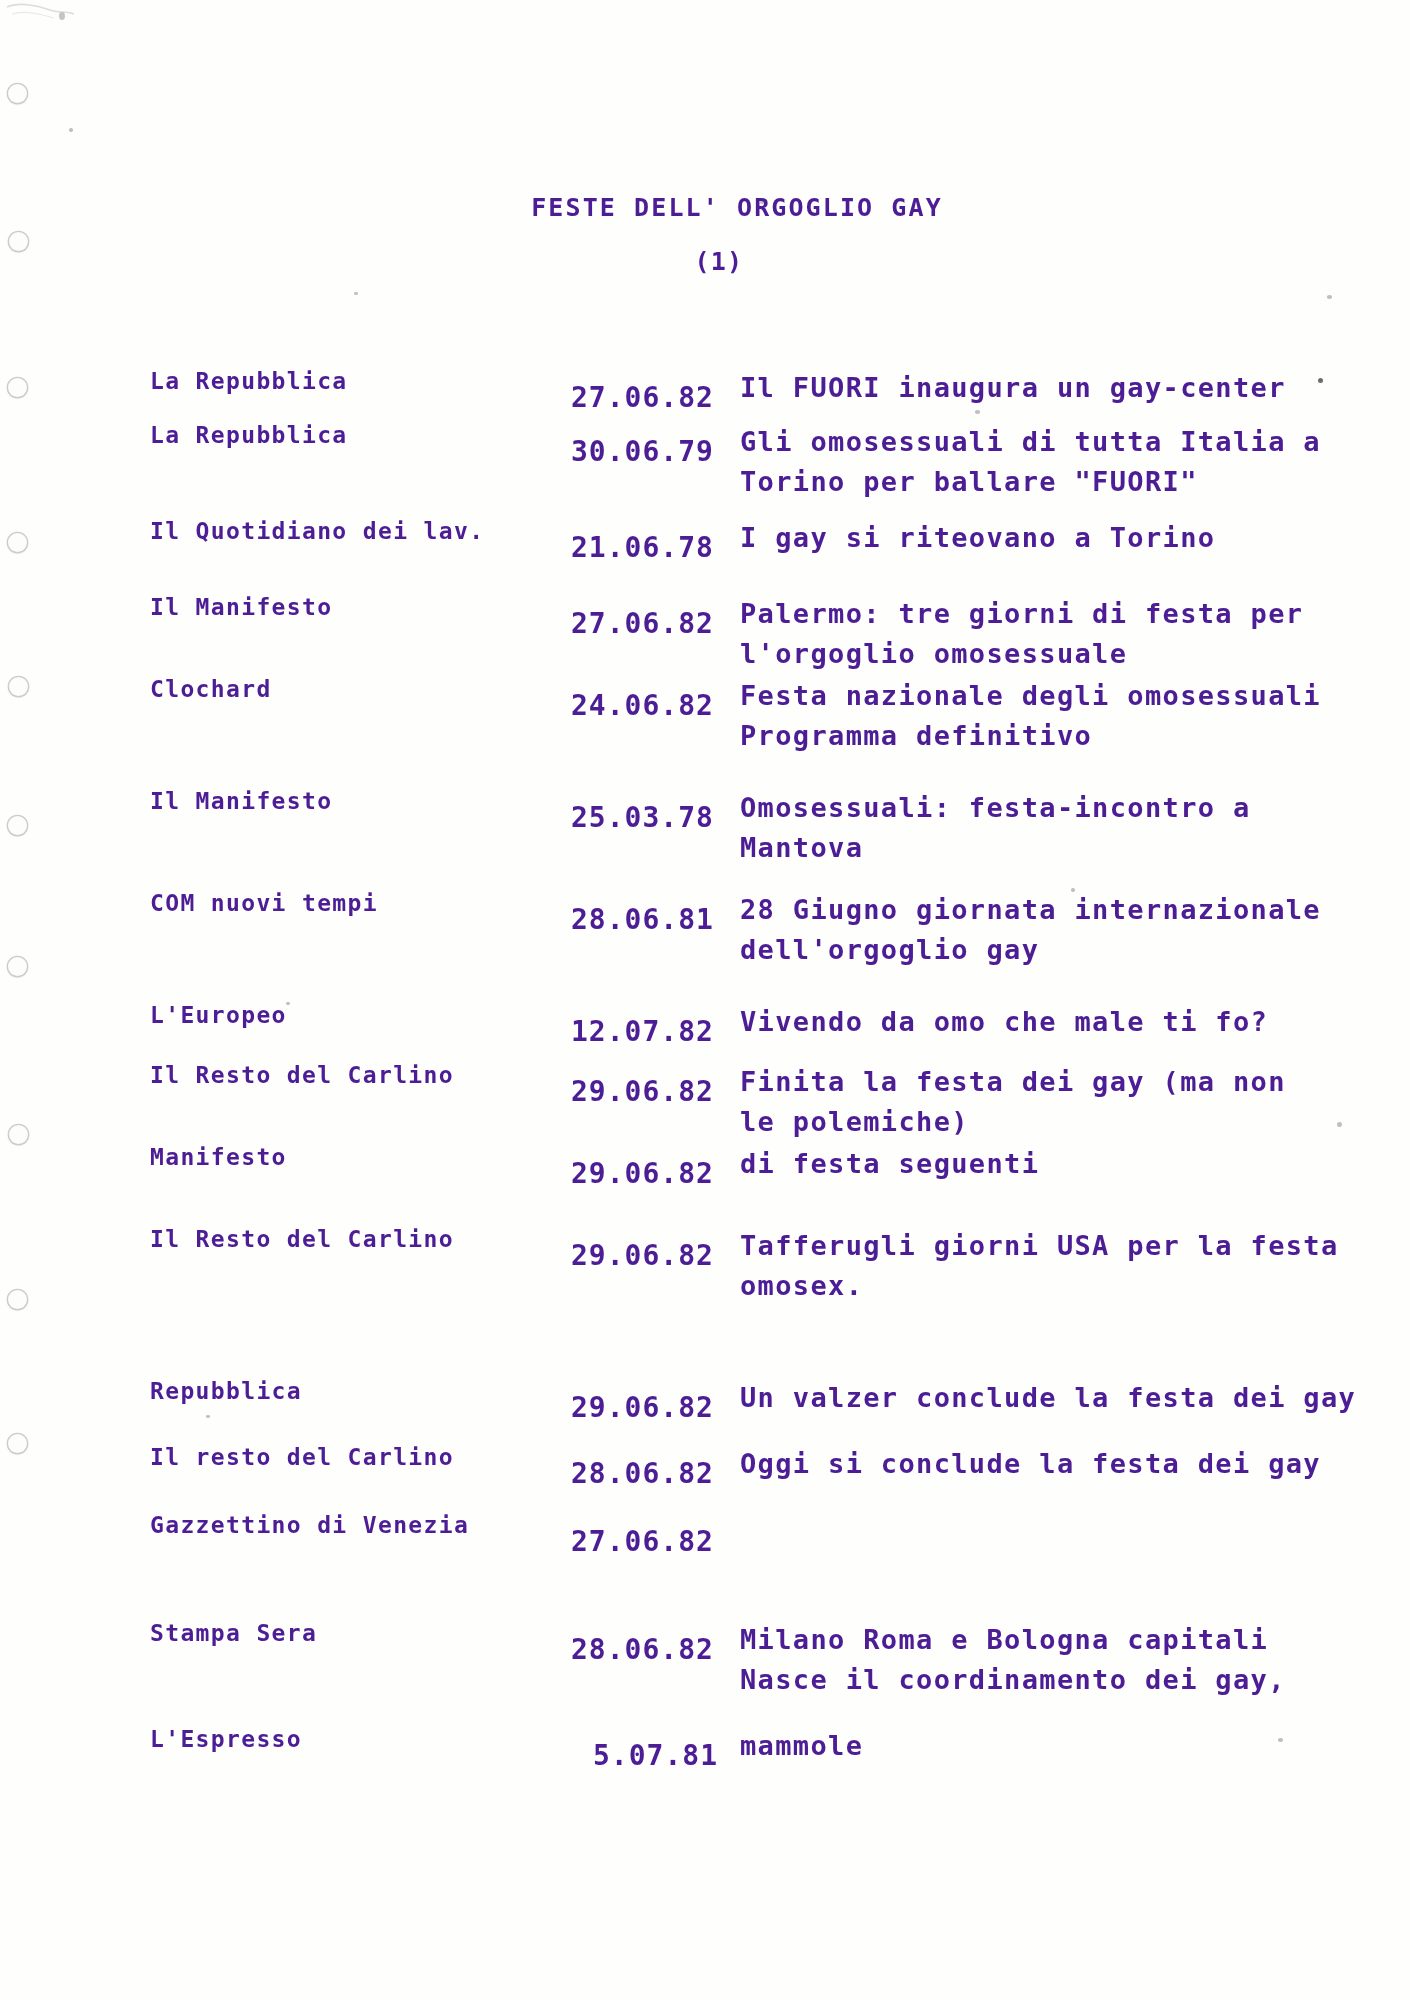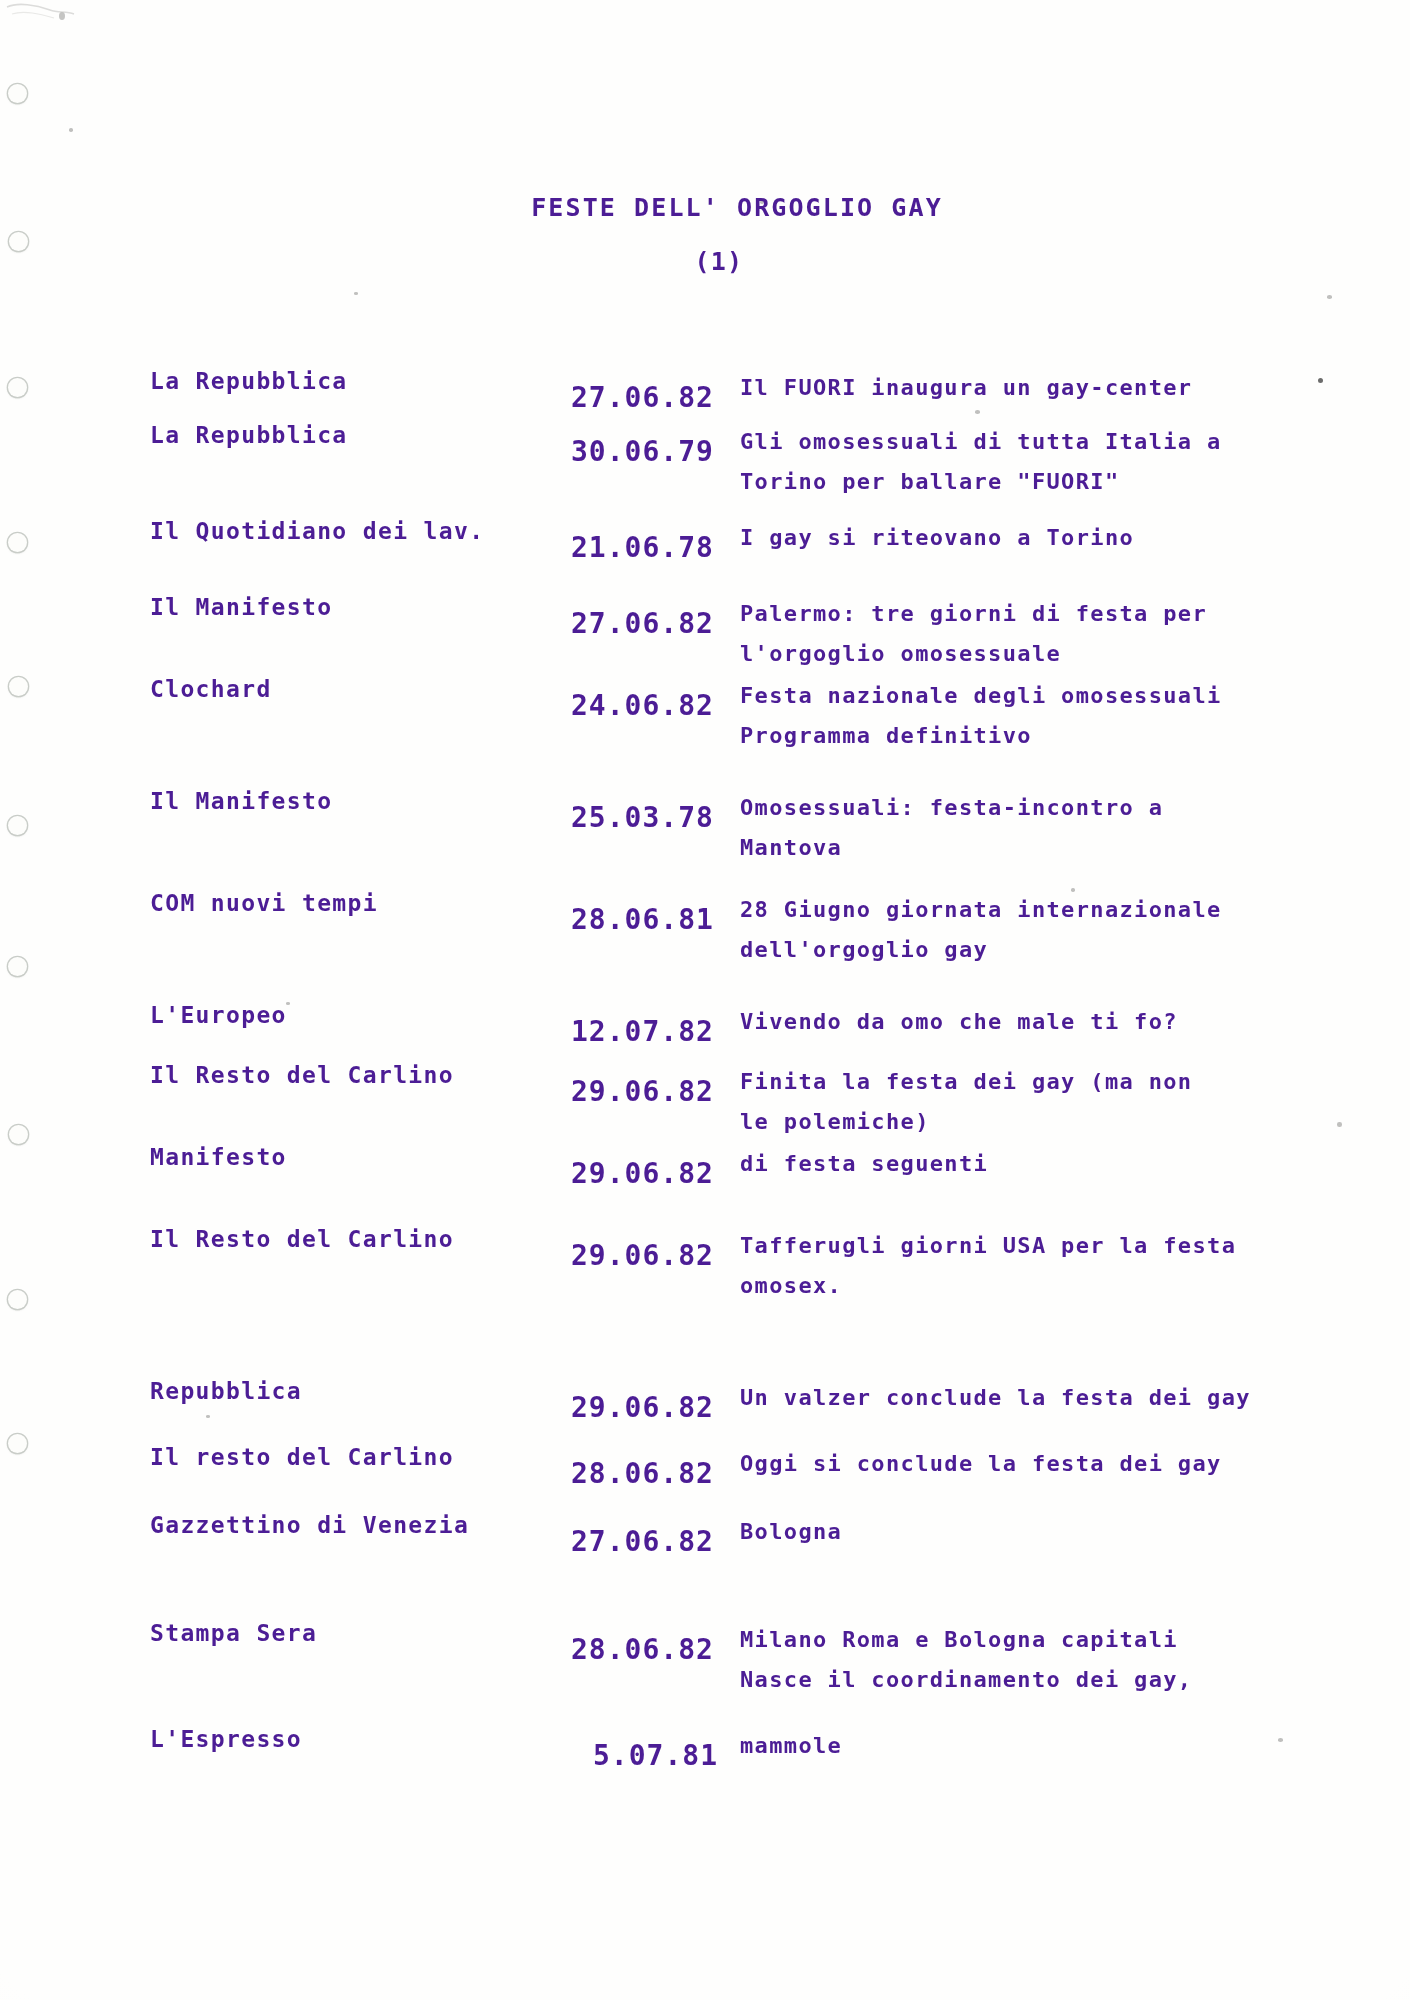--- a/index.html
+++ b/index.html
@@ -126,21 +126,21 @@
   }
 
   .entry-date.short {
     left: 593px;
   }
 
   .entry-titles {
     position: absolute;
     left: 740px;
     top: 0;
-    font-size: 22px;
+    font-size: 27px;
     letter-spacing: 1.35px;
     font-weight: 700;
   }
 
   .entry-title-line {
     white-space: pre;
     line-height: 40px;
   }
 
   
@@ -297,21 +297,20 @@
           <div class="entry-source">Il resto del Carlino</div>
           <div class="entry-date">28.06.82</div>
           <div class="entry-titles">
             <div class="entry-title-line">Oggi si conclude la festa dei gay</div>
           </div>
         </div>
         <div class="entry" style="top: 1512px;">
           <div class="entry-source">Gazzettino di Venezia</div>
           <div class="entry-date">27.06.82</div>
           <div class="entry-titles">
-            <div class="entry-title-line">Bologna</div>
           </div>
         </div>
         <div class="entry" style="top: 1620px;">
           <div class="entry-source">Stampa Sera</div>
           <div class="entry-date">28.06.82</div>
           <div class="entry-titles">
             <div class="entry-title-line">Milano Roma e Bologna capitali</div>
             <div class="entry-title-line">Nasce il coordinamento dei gay,</div>
           </div>
         </div>

